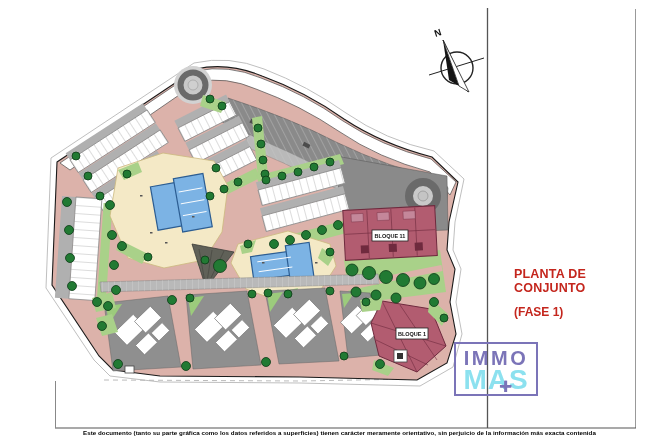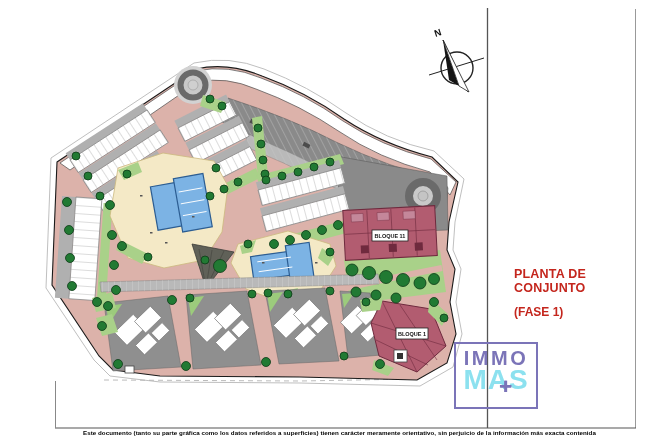--- a/index.html
+++ b/index.html
@@ -40,21 +40,21 @@
   .ring-w{stroke:#6a6a6a;fill:var(--gray-light);}
   .pergola{fill:#606158;stroke:#3c3c38;stroke-width:.8;}
   .pergola-ln{stroke:#3c3c38;stroke-width:.5;}
   .util{fill:#fff;stroke:#444;stroke-width:.8;}
 
   
   #title-block{position:absolute;left:514px;top:267px;width:146px;text-align:left;
     color:var(--title-red);font-weight:700;}
   #title-block .tb-title{font-size:12.5px;line-height:14px;letter-spacing:.2px;}
   #title-block .tb-sub{font-size:12px;line-height:14px;margin-top:10px;}
-  #logo{position:absolute;left:454px;top:342px;width:84px;height:67px;
+  #logo{position:absolute;left:454px;top:342px;width:84px;height:54px;
     border:2.5px solid var(--logo-purple);box-sizing:border-box;background:transparent;}
   .logo-immo{margin-top:4px;text-align:center;font-size:20px;font-weight:700;
     letter-spacing:2.5px;color:var(--logo-purple);line-height:21px;}
   .logo-mas{margin-top:-4px;text-align:center;font-size:28px;font-weight:700;
     letter-spacing:1px;color:var(--logo-cyan);line-height:29px;}
   .logo-plus{position:absolute;left:43px;top:30px;font-size:22px;font-weight:700;
     color:var(--logo-purple);text-shadow:.6px 0 0 var(--logo-purple);}
   #disclaimer{position:absolute;left:83px;top:429px;font-size:6.2px;font-weight:700;
     color:#000;letter-spacing:.05px;white-space:nowrap;}
 </style>

